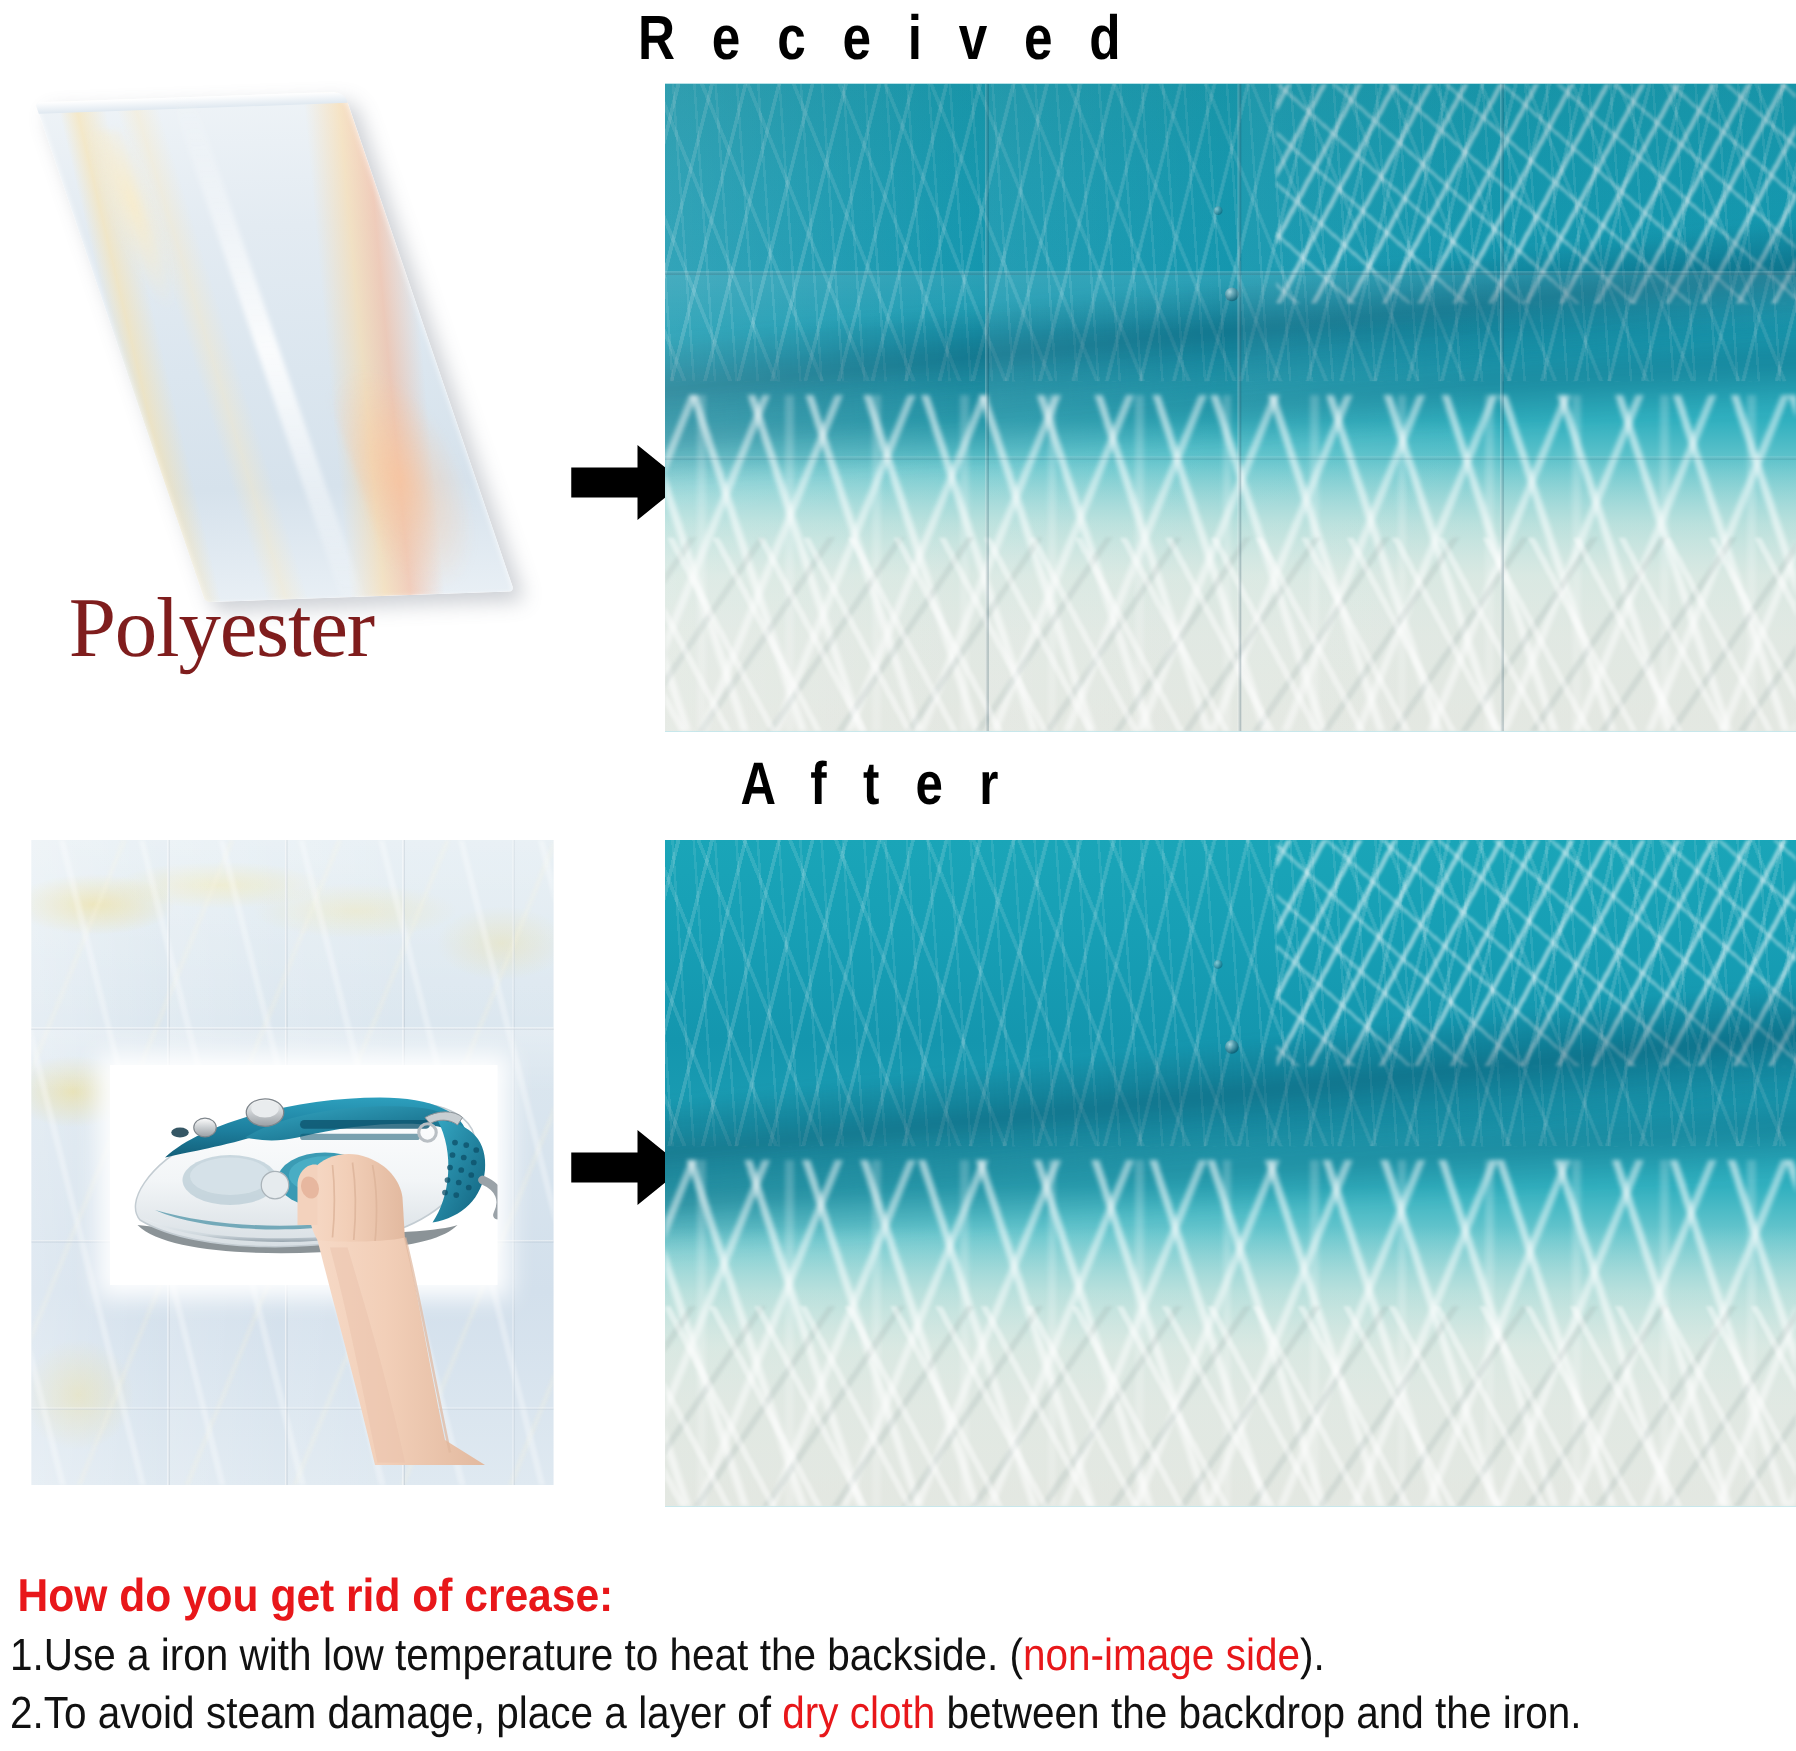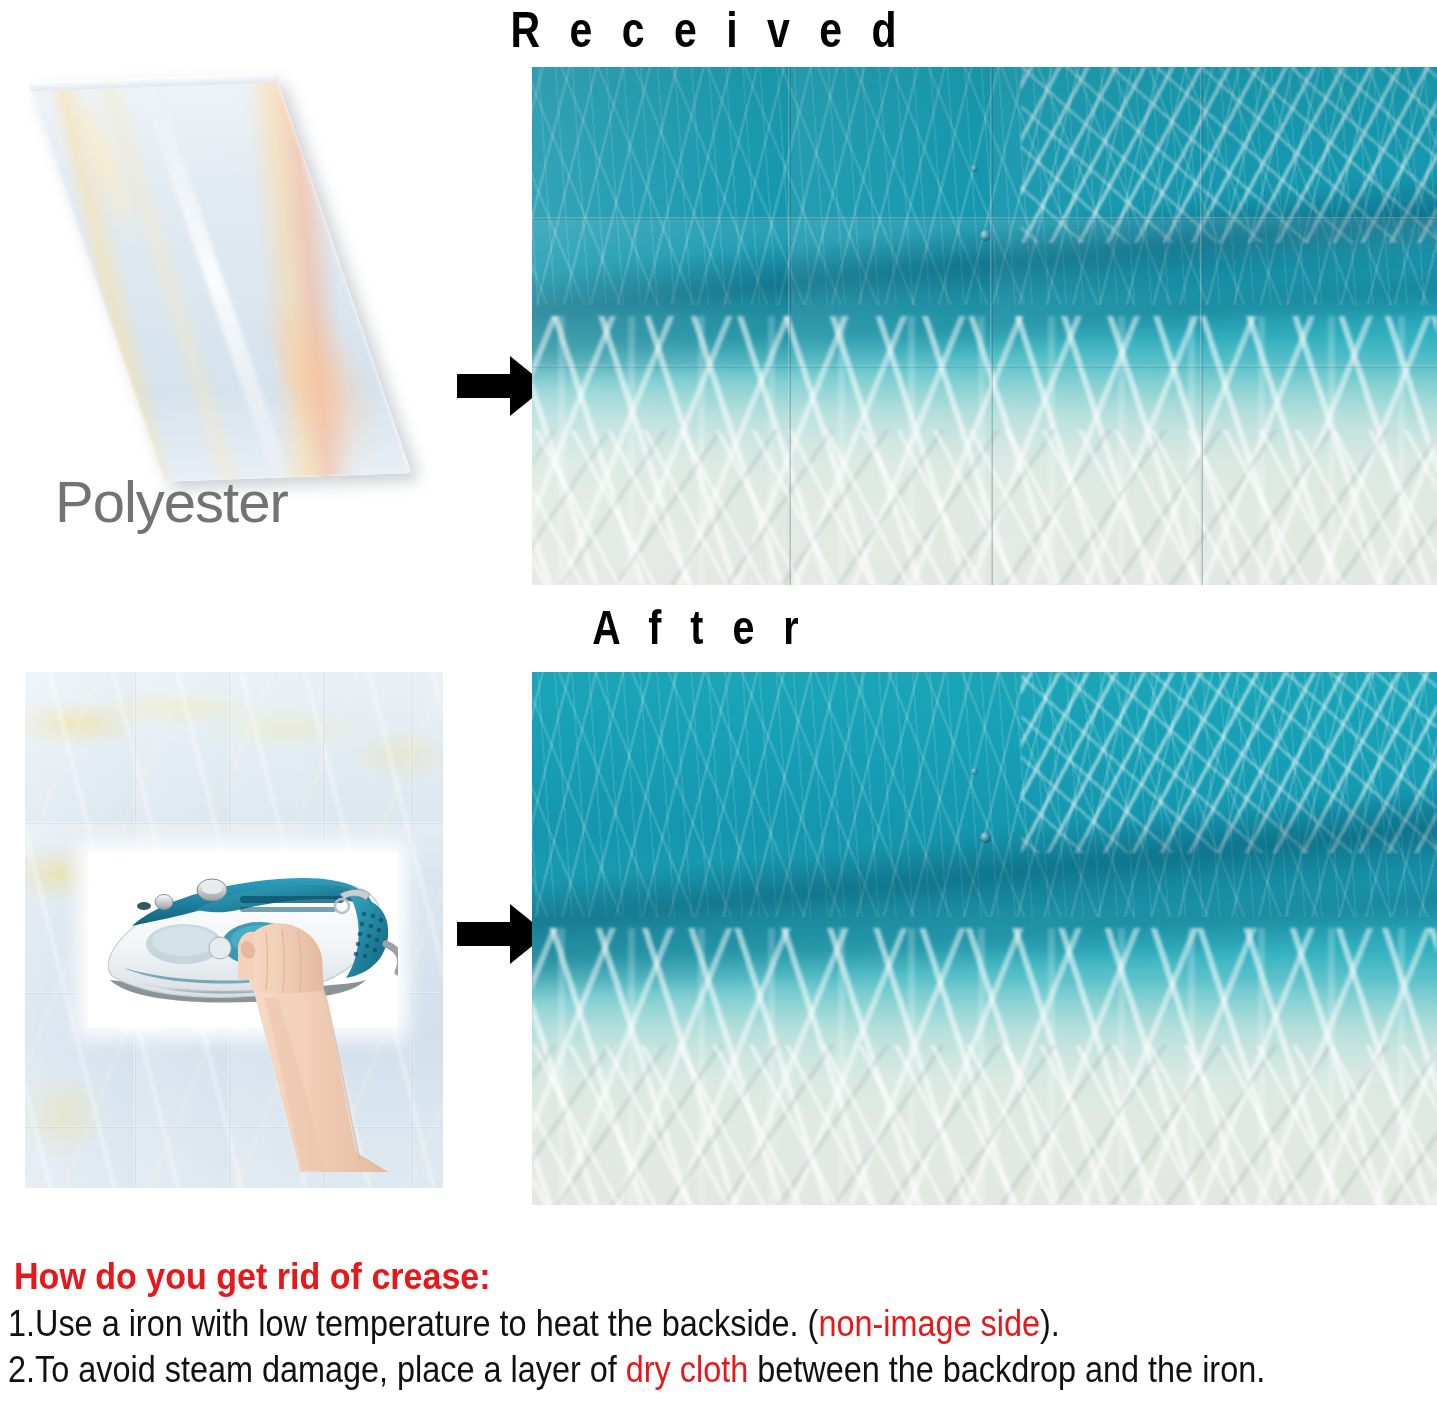--- a/index.html
+++ b/index.html
@@ -20,23 +20,23 @@
     transform-origin:center center;
     white-space:nowrap;
     text-align:center;
   }
   #received-title{left:438px;top:2px;width:540px;font-size:50px;line-height:56px;}
   #after-title{left:520px;top:601px;width:360px;font-size:48px;line-height:54px;}
 
   
   #polyester-label{
     left:55px;top:462px;
-    font-size:58px;line-height:80px;
-    color:#737373;
-    font-family:Liberation Sans, sans-serif;
+    font-size:68px;line-height:80px;
+    color:#7f1d1d;
+    font-family:Liberation Serif, serif;
     font-weight:400;
     letter-spacing:-1px;
     white-space:nowrap;
     z-index:6;
   }
 
   
   .arrow{width:94px;height:68px;}
   #arrow-received{left:455px;top:352px;}
   #arrow-after{left:455px;top:900px;}

